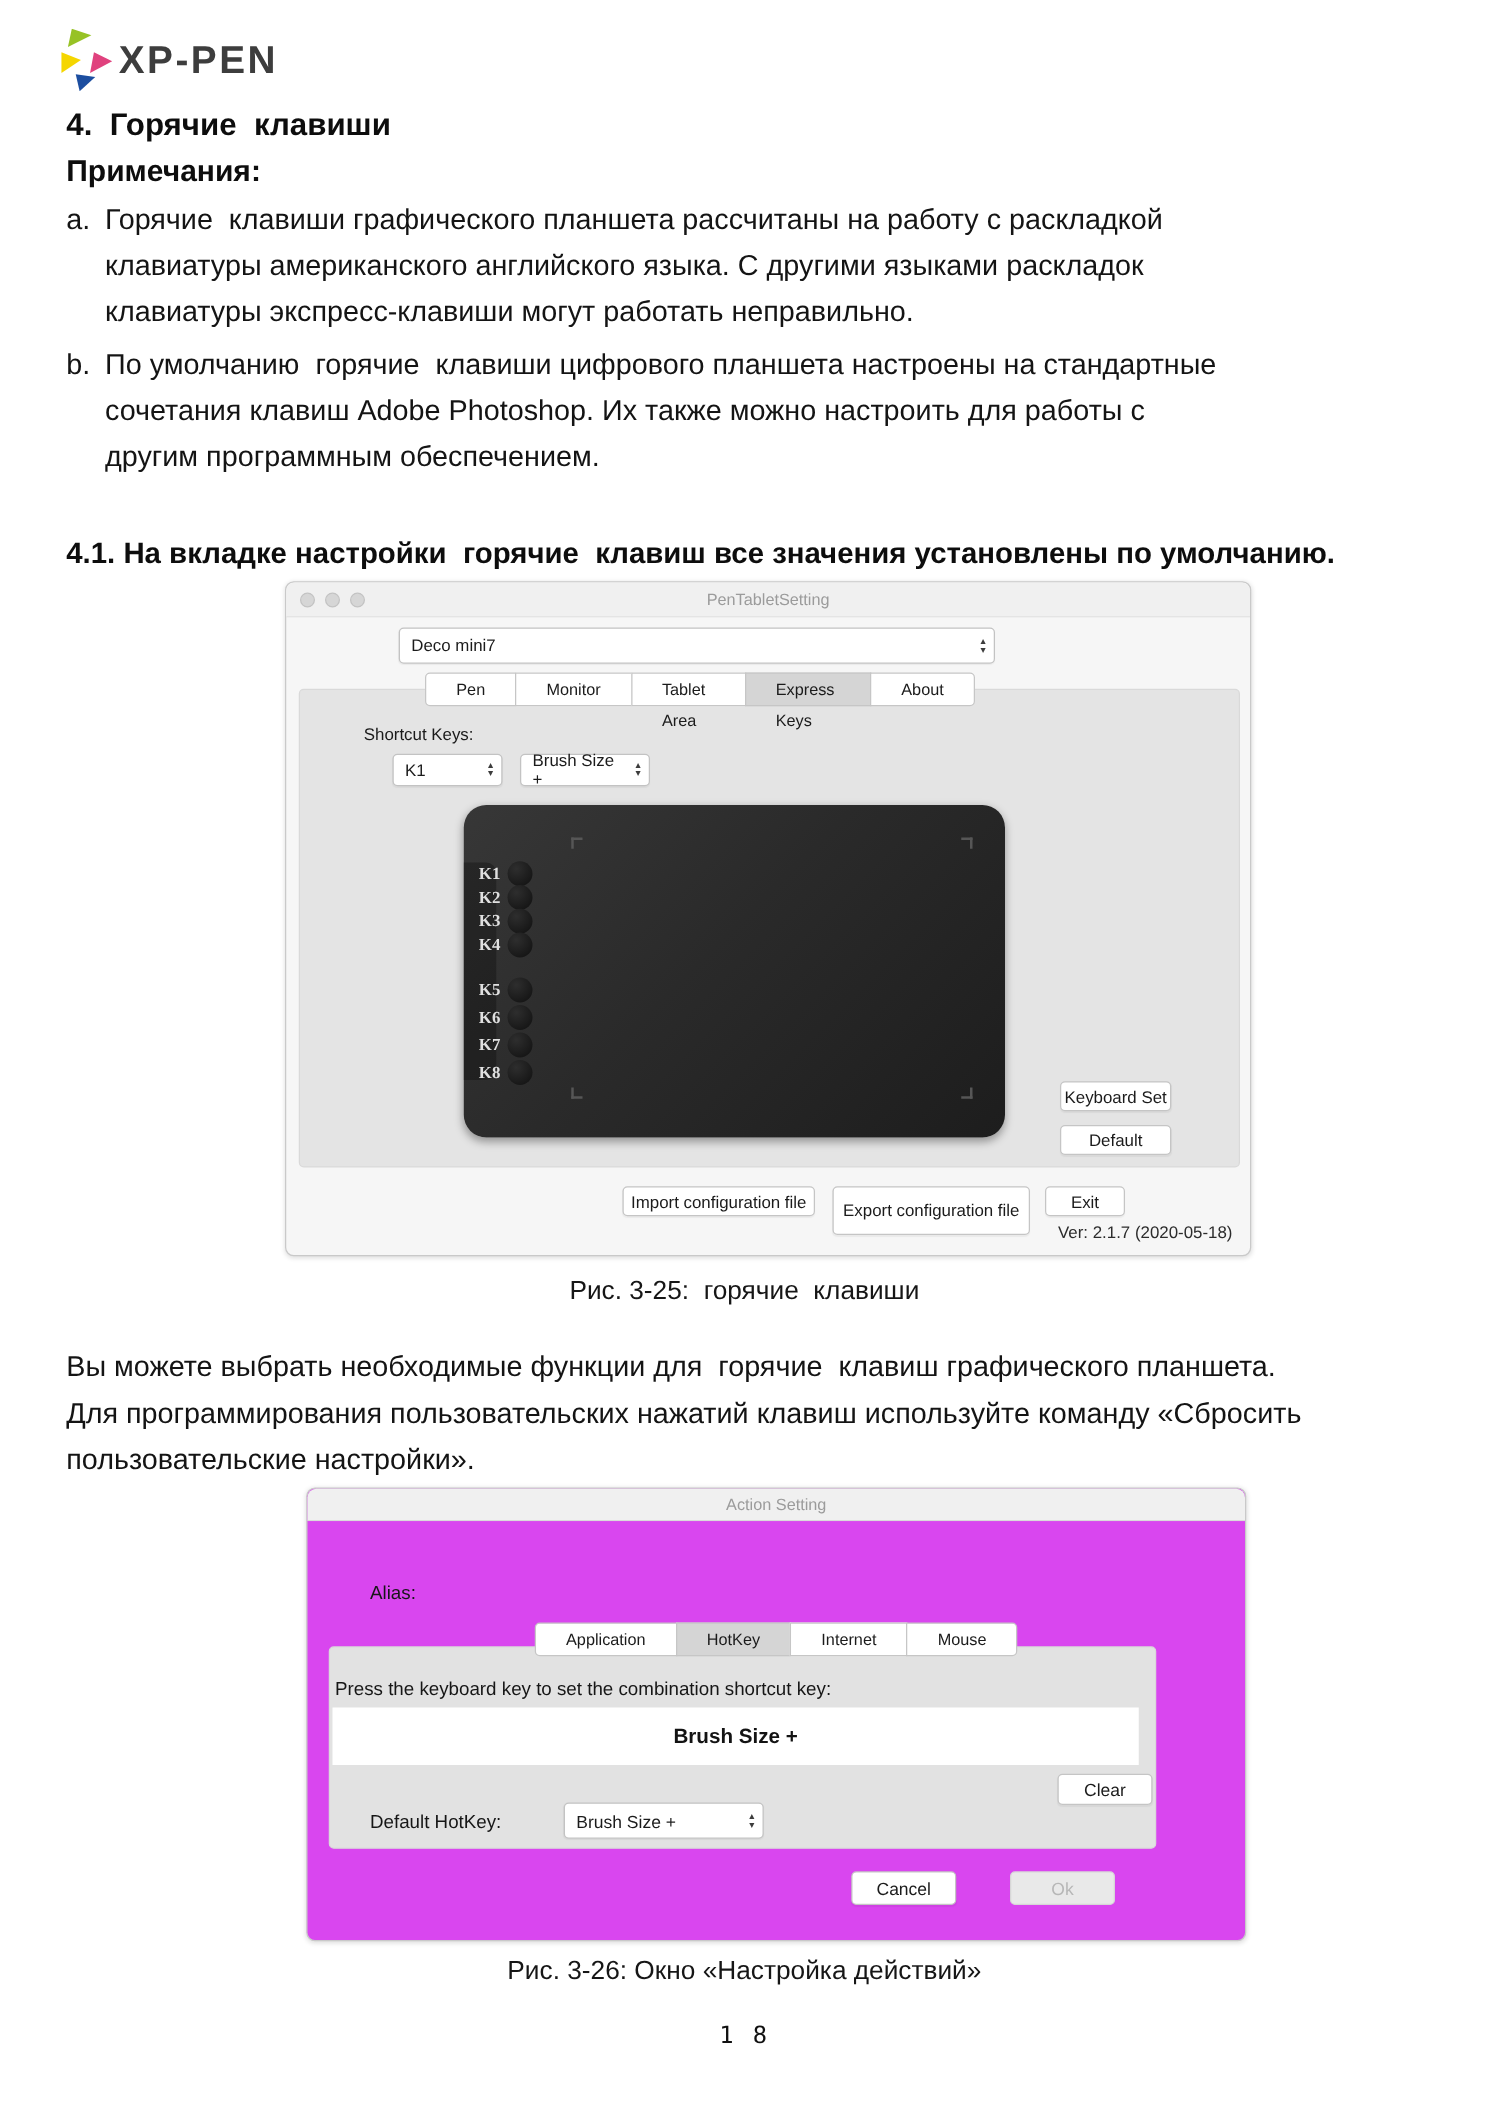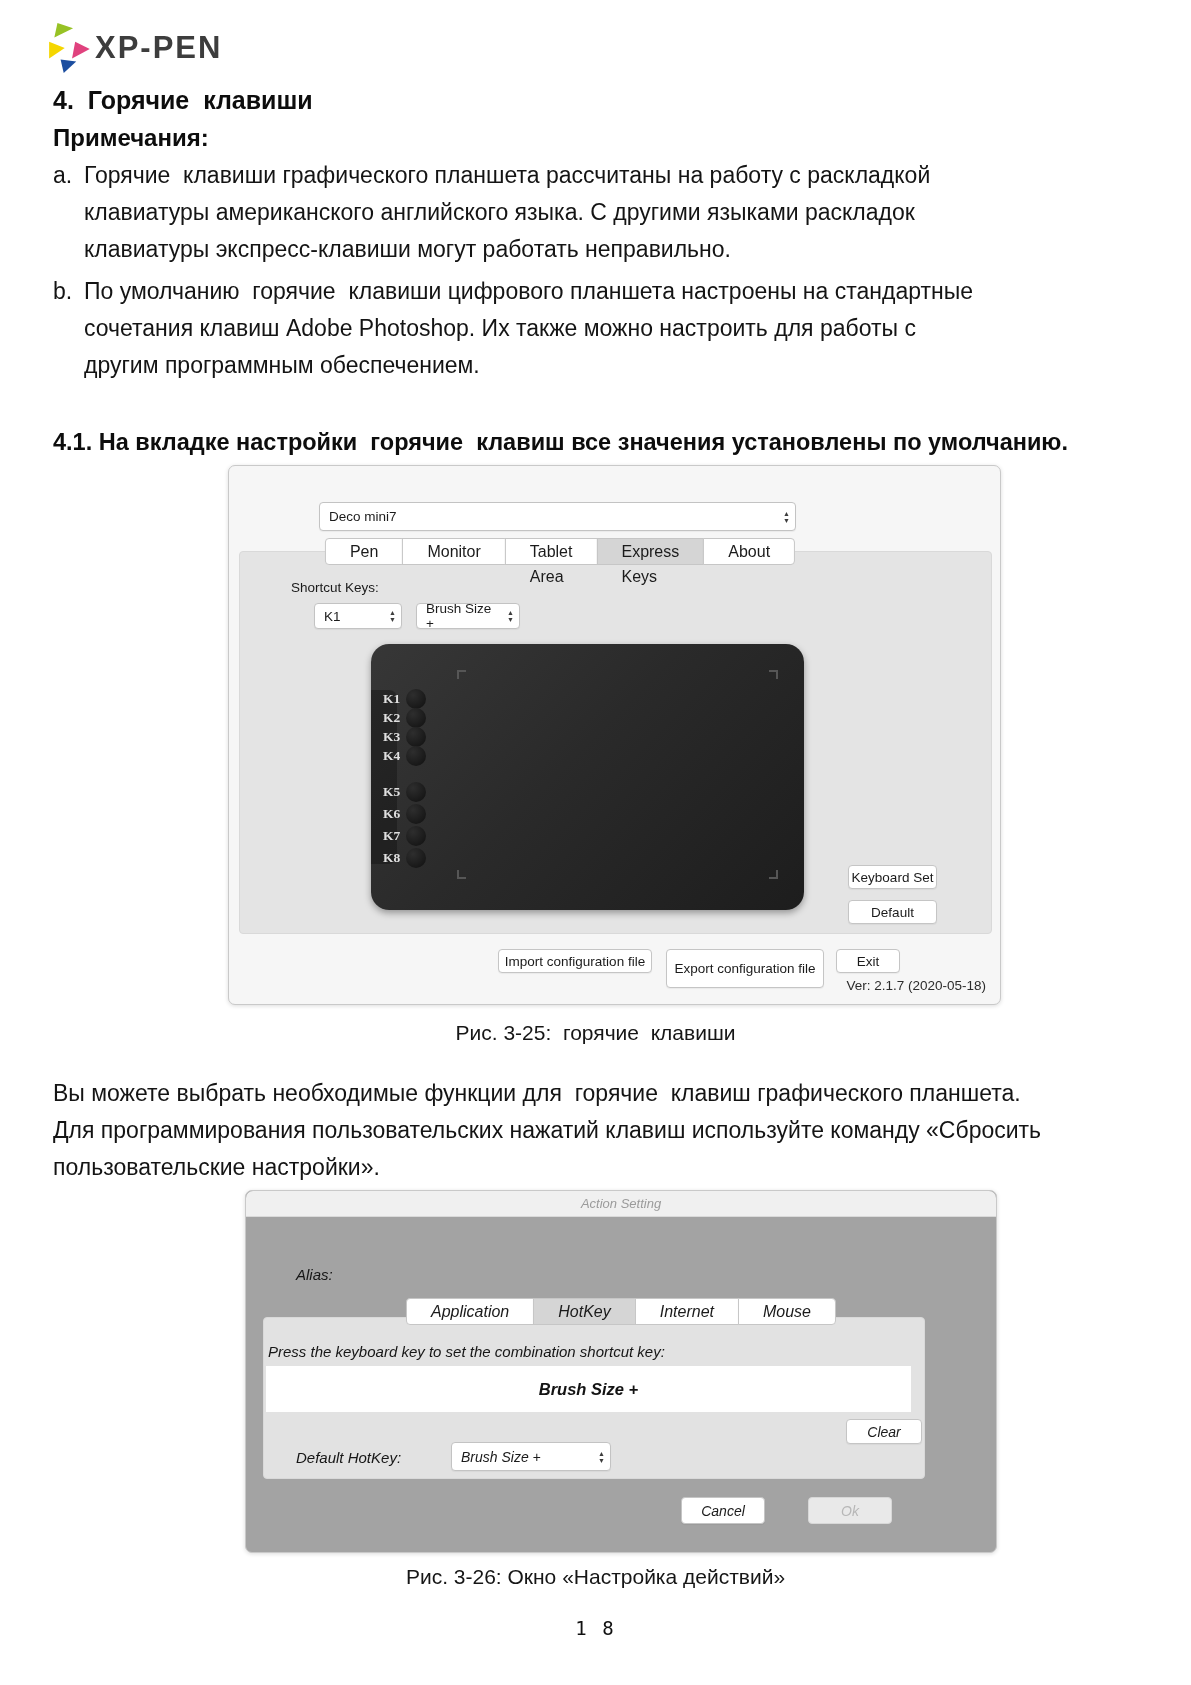--- a/index.html
+++ b/index.html
@@ -38,21 +38,21 @@
   .win-title { text-align:center; line-height:27px; font-size:13px; color:#9b9b9b; }
 
   .select { position:absolute; display:flex; align-items:center; background:#fff;
             border:1px solid #c3c3c3; border-radius:4px; font-size:13.5px; color:#1b1b1b;
             padding:0 5px 0 9px; box-shadow:0 1px 1px rgba(0,0,0,0.05); }
   .stepper { margin-left:auto; display:flex; flex-direction:column; align-items:center;
              color:#3c3c3c; font-size:7px; line-height:7px; padding-left:6px; }
 
   .tabs { position:absolute; display:flex; z-index:3; }
   .tab { background:#fff; border:1px solid #c6c6c6; margin-left:-1px; padding:0 24px;
-         height:27px; line-height:25px; font-size:16px; color:#1b1b1b; }
+         height:27px; line-height:25px; font-size:13px; color:#1b1b1b; }
   .tab:first-child { border-radius:4px 0 0 4px; margin-left:0; }
   .tab:last-child { border-radius:0 4px 4px 0; }
   .tab.active { background:#d5d5d5; }
 
   .panel { position:absolute; background:#e4e4e4; border:1px solid #d9d9d9; border-radius:4px; }
 
   .btn { position:absolute; background:#fff; border:1px solid #c5c5c5; border-radius:4px;
          font-size:13.5px; color:#1b1b1b; display:flex; align-items:center; justify-content:center;
          box-shadow:0 1px 1px rgba(0,0,0,0.05); }
   .btn.disabled { background:#e9e9e9; border-color:#d7d7d7; color:#b7b7b7; box-shadow:none; }
@@ -84,21 +84,21 @@
           background:radial-gradient(circle at 35% 30%, #2e2e2e, #0f0f0f); }
   .krow.r1{top:45px}.krow.r2{top:64px}.krow.r3{top:83px}.krow.r4{top:102px}
   .krow.r5{top:138px}.krow.r6{top:160px}.krow.r7{top:182px}.krow.r8{top:204px}
   .corner { position:absolute; width:9px; height:9px; }
   .corner.tl { left:86px;  top:26px;  border-left:2px solid #565656; border-top:2px solid #565656; }
   .corner.tr { left:398px; top:26px;  border-right:2px solid #565656; border-top:2px solid #565656; }
   .corner.bl { left:86px;  top:226px; border-left:2px solid #565656; border-bottom:2px solid #565656; }
   .corner.br { left:398px; top:226px; border-right:2px solid #565656; border-bottom:2px solid #565656; }
 
   
-  .w2 { width:752px; height:363px; margin:4px 0 0 245px; background:#a3a3a3;font-style:italic; }
+  .w2 { width:752px; height:363px; margin:4px 0 0 245px; background:#d946ef; }
   .w2 .titlebar { height:26px; }
   .w2 .win-title { line-height:25px; }
   .w2-alias-label { position:absolute; left:50px; top:75px; font-size:15px; color:#161616; }
   .w2-alias { position:absolute; left:104px; top:68px; width:545px; height:30px; background:#fff;
               border:1px solid #cfcfcf; border-radius:2px; display:flex; align-items:center;
               padding:0 8px; font-size:15px; color:#101010; }
   .w2-alias .hl { background:#d0d0d0; padding:1px 3px; }
   .w2-tabs { left:50%; top:107px; transform:translateX(-50%); }
   .w2-panel { left:17px; top:126px; width:662px; height:162px; background:#e2e2e2; }
   .w2-instruction { position:absolute; left:22px; top:152px; font-size:15px; color:#161616; }
@@ -134,20 +134,28 @@
     <span class="ntext">Горячие  клавиши графического планшета рассчитаны на работу с раскладкой клавиатуры американского английского языка. С другими языками раскладок клавиатуры экспресс-клавиши могут работать неправильно.</span>
   </div>
   <div class="note">
     <span class="marker">b.</span>
     <span class="ntext">По умолчанию  горячие  клавиши цифрового планшета настроены на стандартные сочетания клавиш Adobe Photoshop. Их также можно настроить для работы с другим программным обеспечением.</span>
   </div>
 
   <div class="h3">4.1. На вкладке настройки  горячие  клавиш все значения установлены по умолчанию.</div>
 
   <div class="window w1">
+    <div class="titlebar">
+      <div class="dots">
+        <span class="dot"></span>
+        <span class="dot"></span>
+        <span class="dot"></span>
+      </div>
+      <div class="win-title">PenTabletSetting</div>
+    </div>
 
     <div class="select w1-device">
       <span>Deco mini7</span>
       <span class="stepper">
         <span>▲</span>
         <span>▼</span>
       </span>
     </div>
 
     <div class="tabs w1-tabs">

